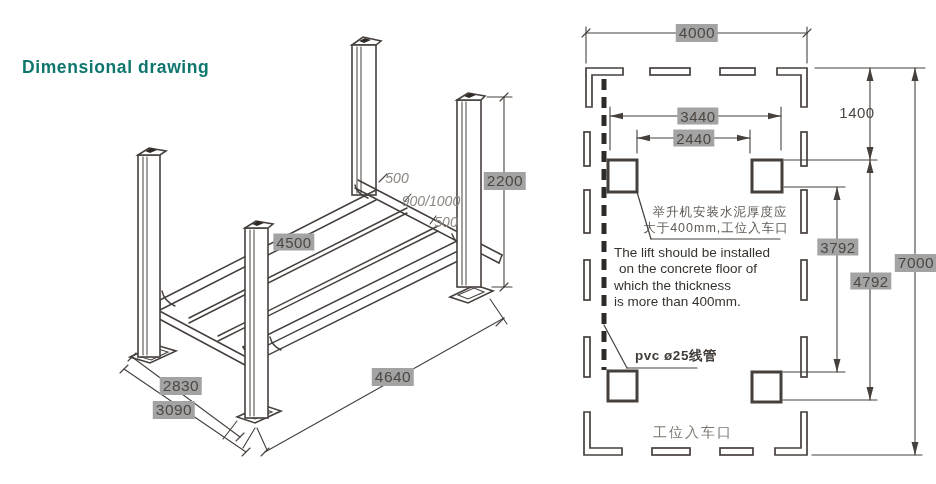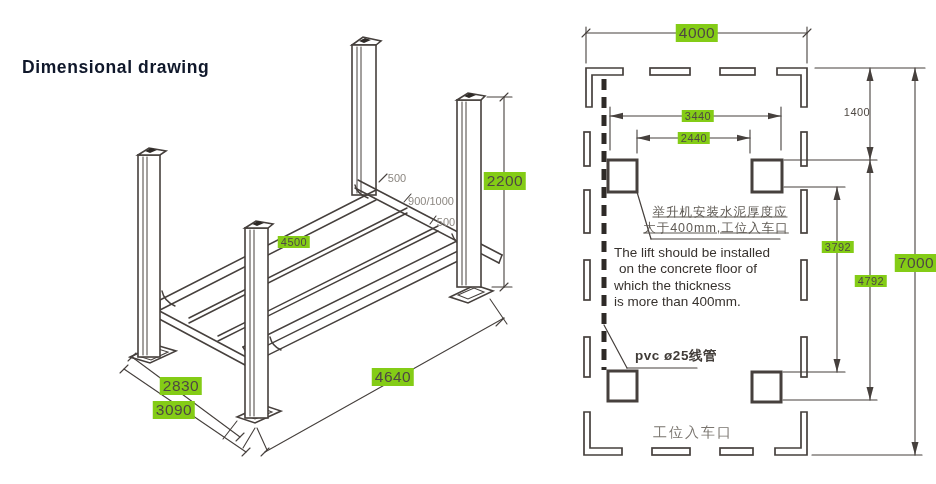--- a/index.html
+++ b/index.html
@@ -1,28 +1,28 @@
 <!DOCTYPE html>
 <html><head>
 <meta charset="utf-8">
 <style>
   html,body{margin:0;padding:0;background:#fff;}
   #stage{position:relative;width:936px;height:484px;background:#ffffff;overflow:hidden;
          font-family:"Liberation Sans", sans-serif;}
   #linework{position:absolute;left:0;top:0;}
   .lbl{position:absolute;transform:translate(-50%,-50%);white-space:nowrap;
-       color:#4e4843;font-size:11px;letter-spacing:0.5px;}
-  .lbl.bg{background:#84cc16;padding:0 3px;}
+       color:#4e4843;font-size:15px;letter-spacing:0.5px;}
+  .lbl.bg{background:#a3a3a3;padding:0 3px;}
   .lbl.big{font-size:15.5px;}
-  .lbl.small{font-size:11px;color:#8c8781;letter-spacing:0;}
-  .lbl.cn{font-size:12.5px;color:#5f5a54;letter-spacing:1px;text-decoration:underline;}
+  .lbl.small{font-size:14px;color:#8c8781;letter-spacing:0;font-style:italic;}
+  .lbl.cn{font-size:12.5px;color:#5f5a54;letter-spacing:1px;}
   .lbl.gray{color:#7a756f;font-size:14px;letter-spacing:2px;}
   .lbl.pvc{font-size:13.5px;color:#413c38;font-weight:bold;letter-spacing:0.5px;}
   #title{position:absolute;left:22px;top:57px;font-size:17.5px;font-weight:bold;
-         color:#0f172a;letter-spacing:0.6px;}
+         color:#0f766e;letter-spacing:0.6px;}
   #en-note{position:absolute;left:614px;top:245px;width:190px;font-size:13.5px;
            line-height:16.4px;color:#37322e;}
   #en-note div:nth-child(2){padding-left:5px;}
 </style>
 </head>
 <body>
 
 <div id="stage">
 
 <svg id="linework" width="936" height="484" viewBox="0 0 936 484" fill="none" stroke="#46403d" stroke-width="1.6" stroke-linecap="round">

